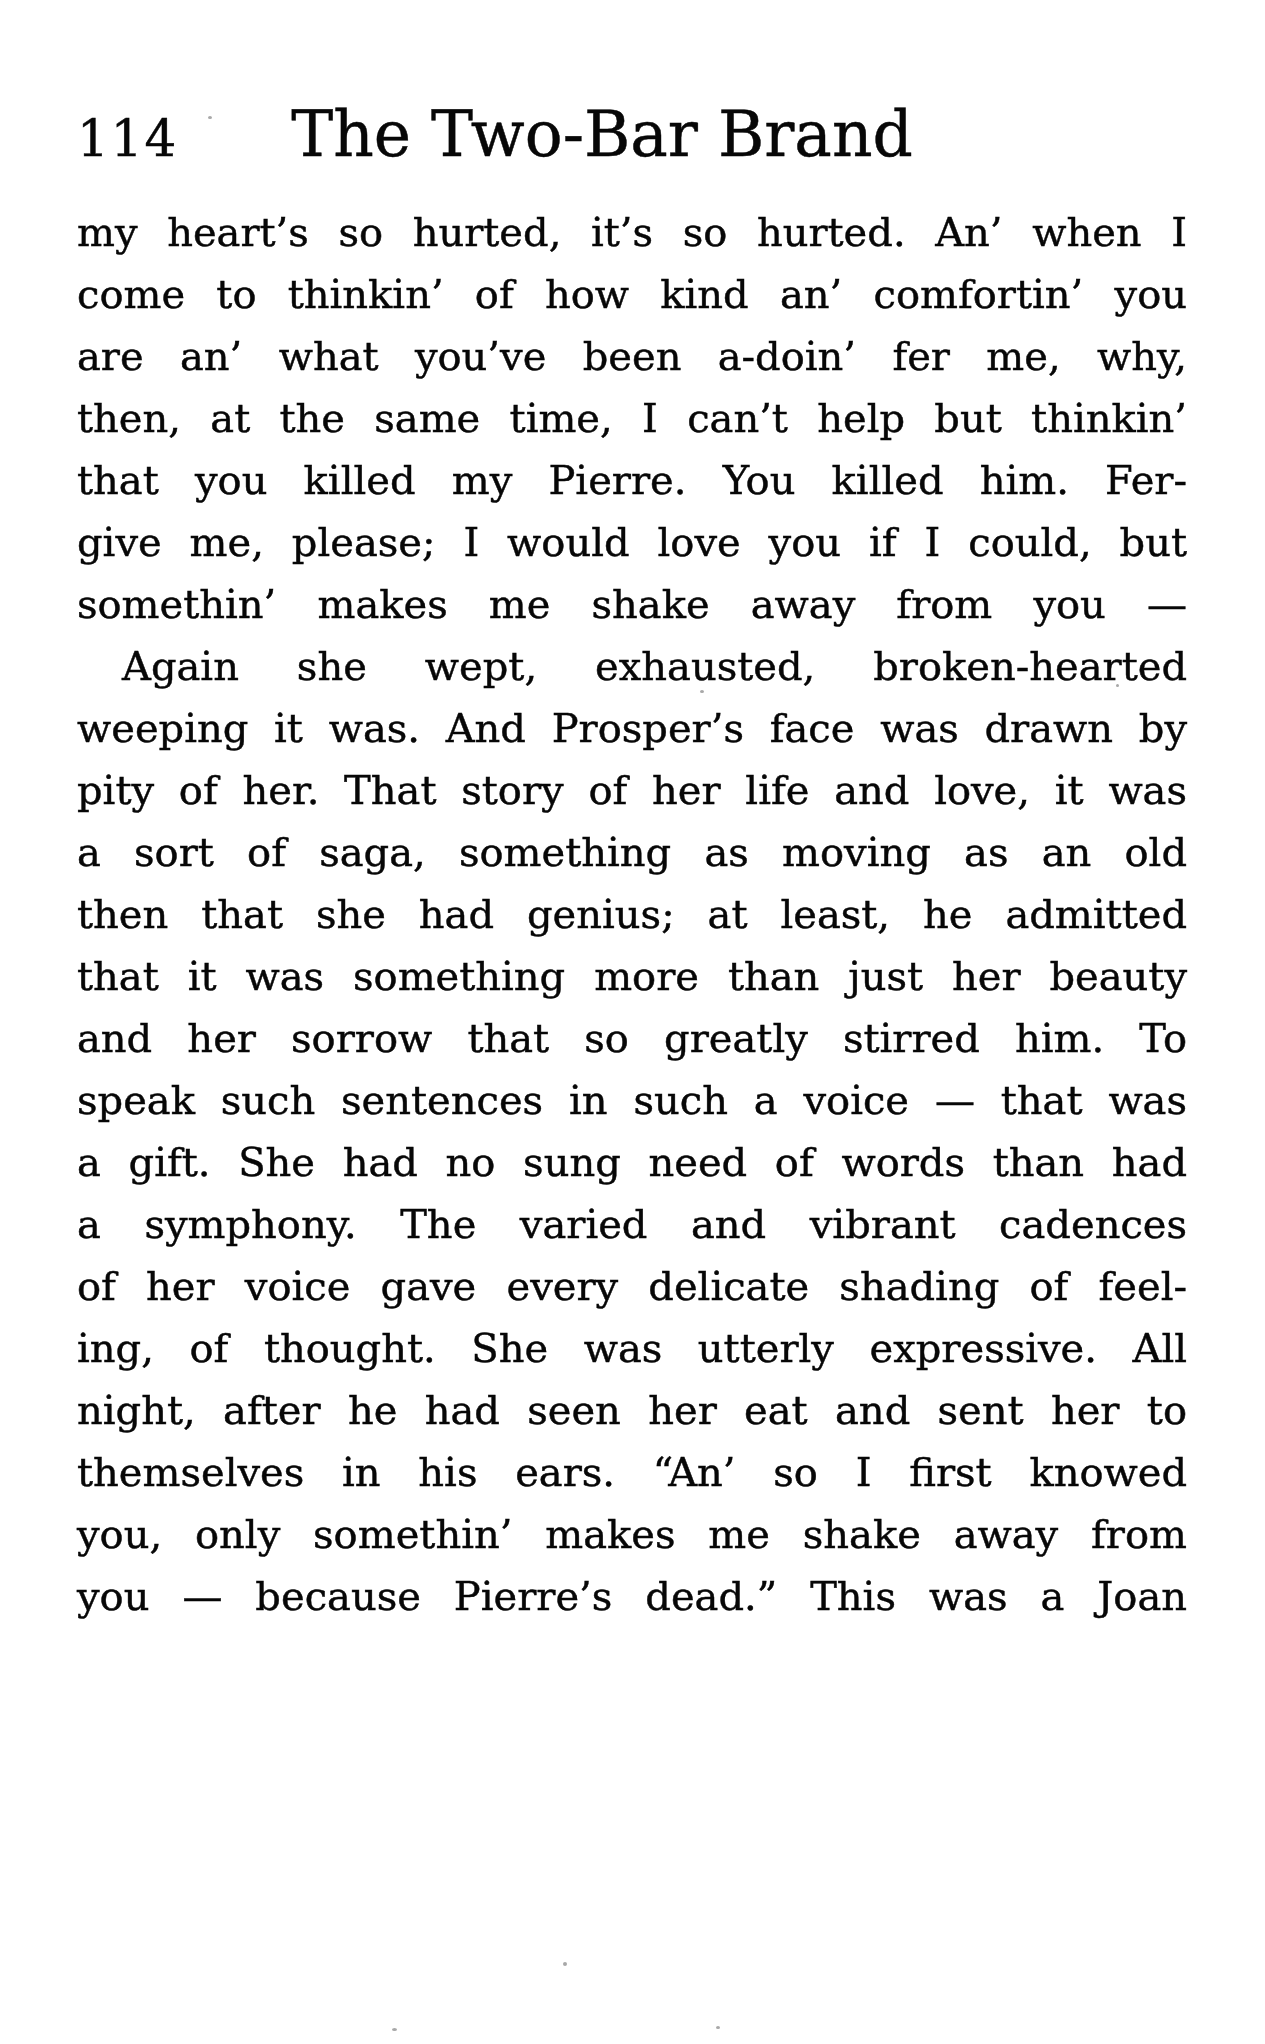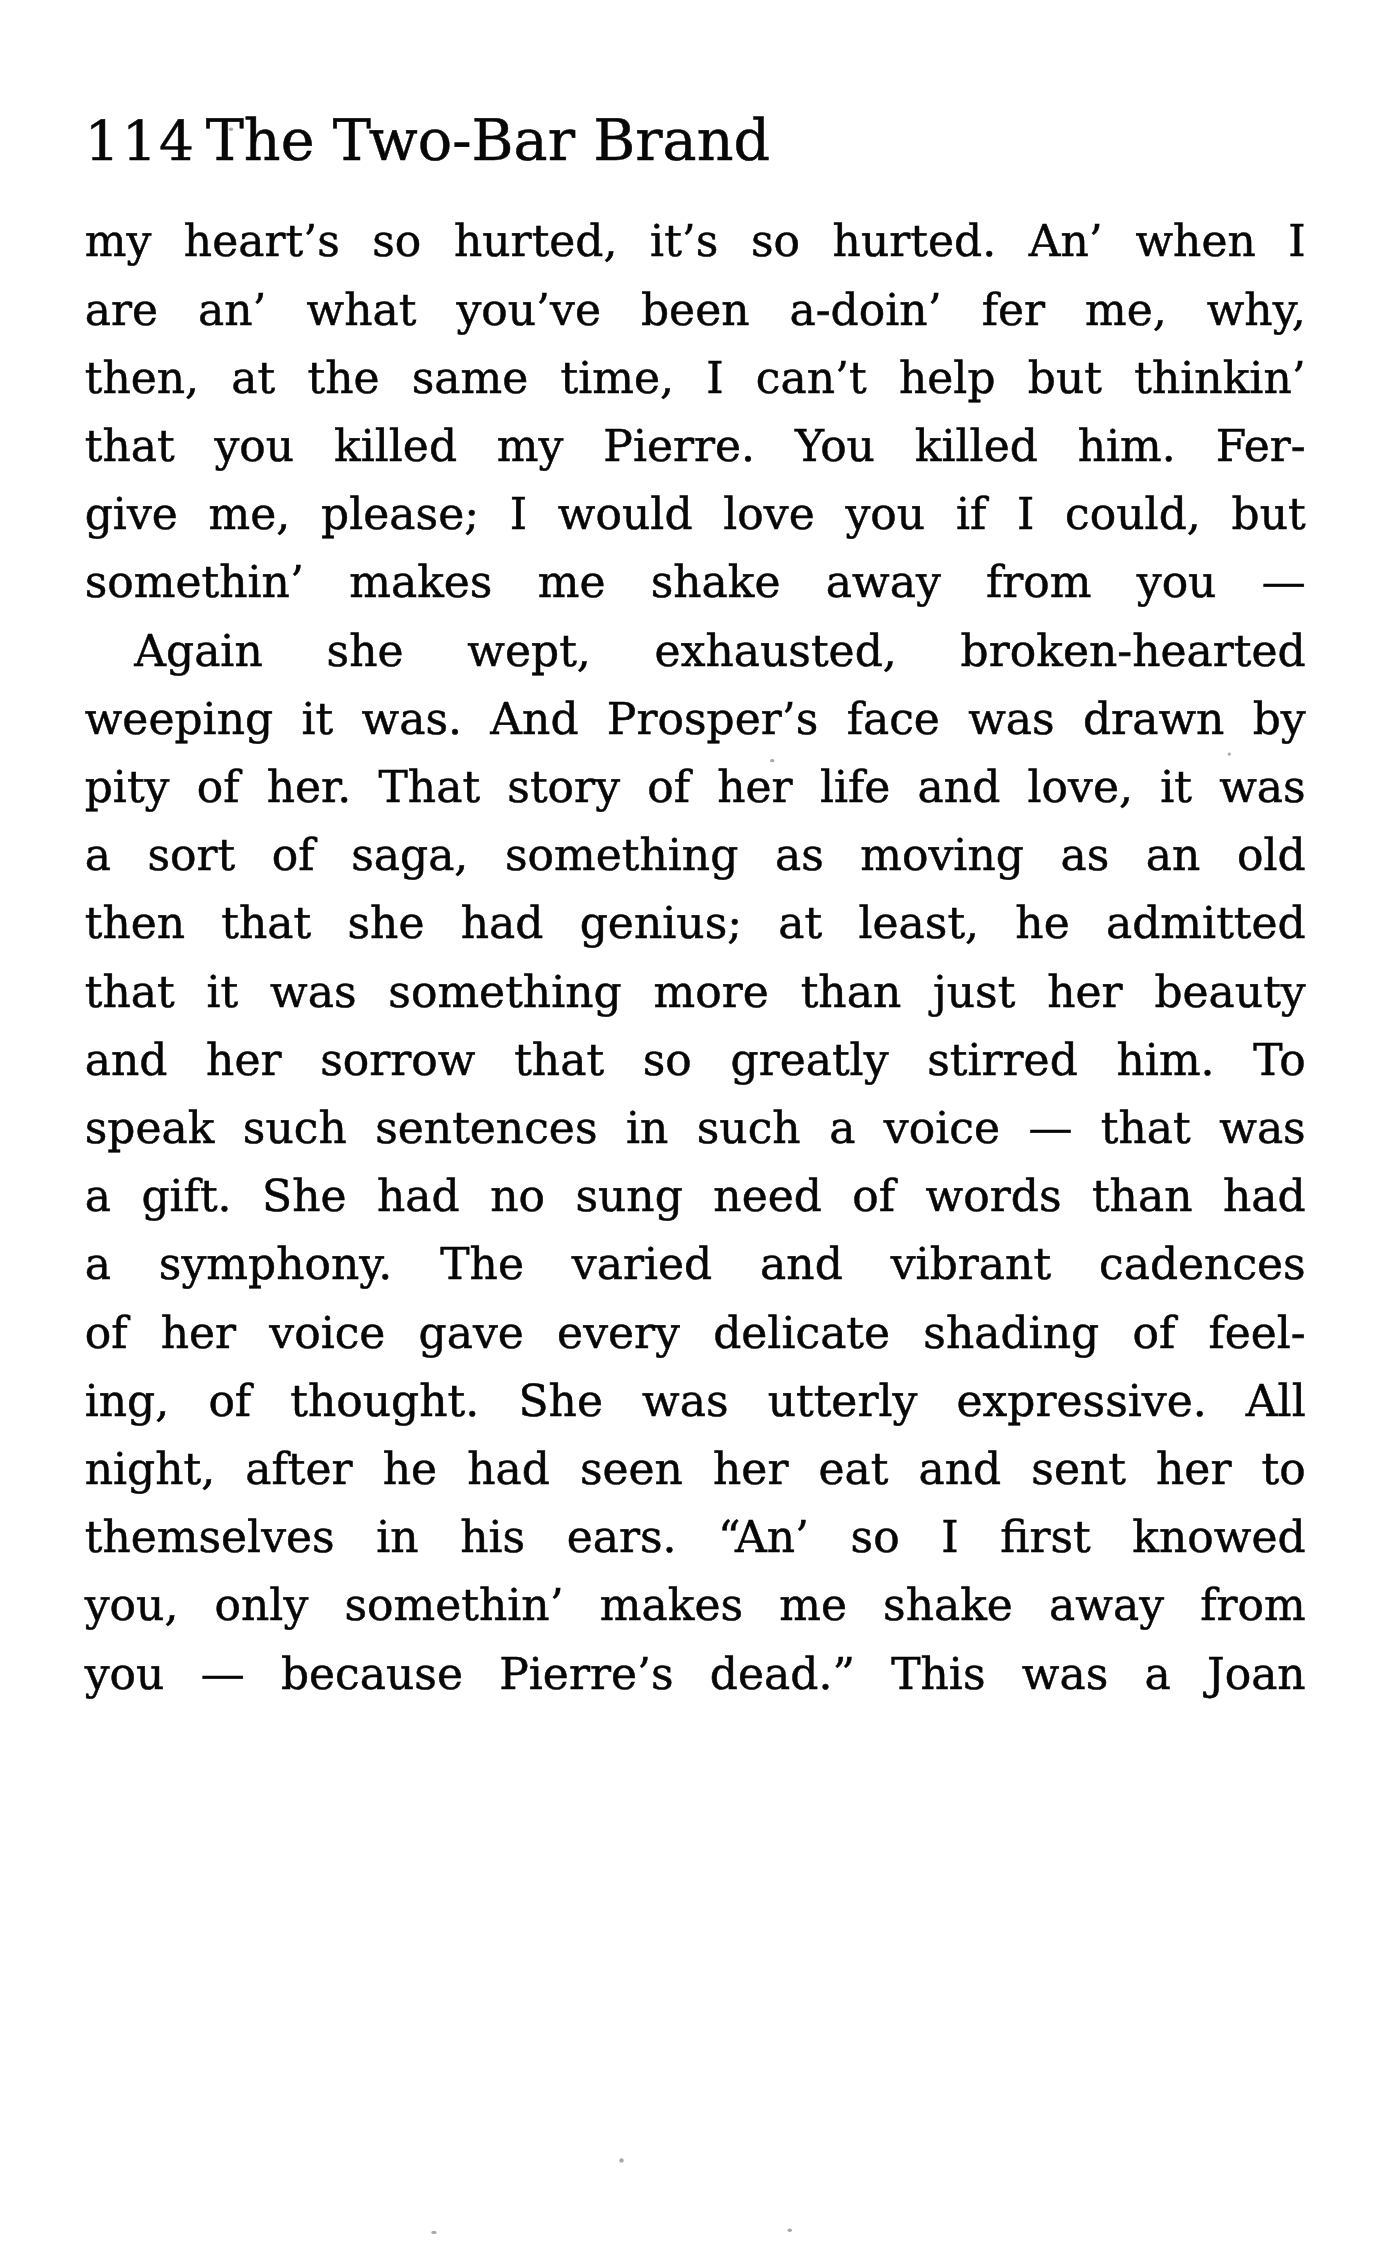--- a/index.html
+++ b/index.html
@@ -25,21 +25,22 @@
     line-height: 1.1;
   }
   .page-number {
     width: 110px;
     font-size: 50px;
     letter-spacing: 2px;
   }
   .running-title {
     flex: 1;
     margin: 0;
-    font-size: 52px;
+    text-align: center;
+    font-size: 63px;
     font-weight: normal;
     white-space: nowrap;
   }
   .header-spacer {
     width: 170px;
   }
   .page-body {
     margin-top: 32px;
     font-size: 40px;
   }
@@ -73,20 +74,21 @@
 
 <div class="page">
   <header class="page-header">
     <span class="page-number">114</span>
     <h1 class="running-title">The Two-Bar Brand</h1>
     <span class="header-spacer"></span>
   </header>
 
   <main class="page-body">
       <div class="line">my heart’s so hurted, it’s so hurted. An’ when I</div>
+      <div class="line">come to thinkin’ of how kind an’ comfortin’ you</div>
       <div class="line">are an’ what you’ve been a-doin’ fer me, why,</div>
       <div class="line">then, at the same time, I can’t help but thinkin’</div>
       <div class="line">that you killed my Pierre. You killed him. Fer-</div>
       <div class="line">give me, please; I would love you if I could, but</div>
       <div class="line">somethin’ makes me shake away from you —</div>
       <div class="line indent">Again she wept, exhausted, broken-hearted</div>
       <div class="line">weeping it was. And Prosper’s face was drawn by</div>
       <div class="line">pity of her. That story of her life and love, it was</div>
       <div class="line">a sort of saga, something as moving as an old</div>
       <div class="line">then that she had genius; at least, he admitted</div>

